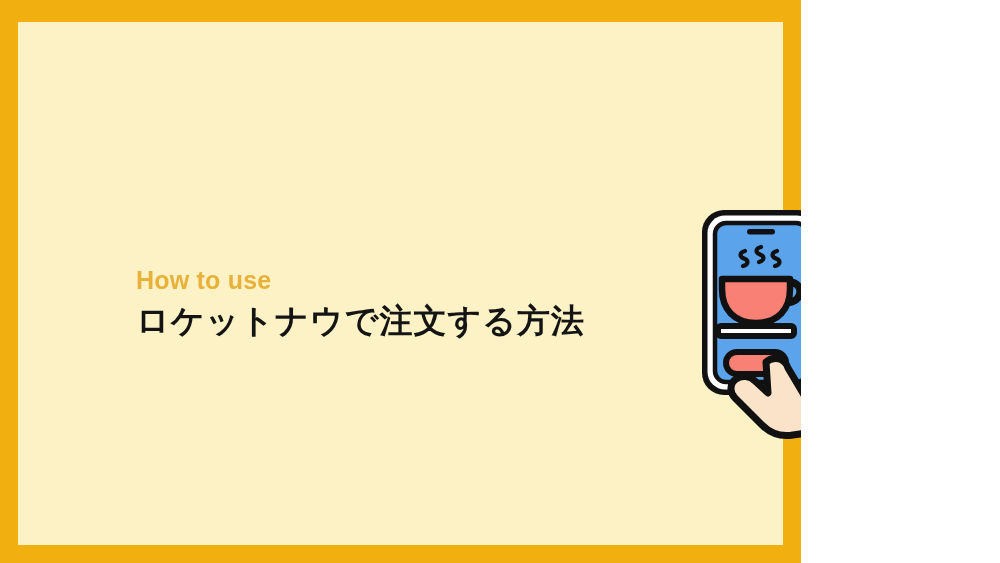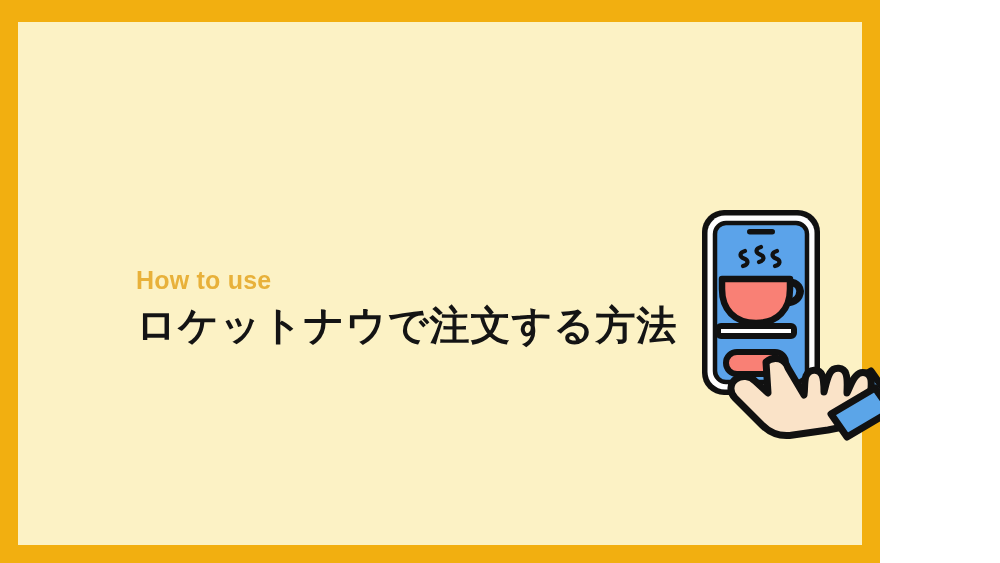--- a/index.html
+++ b/index.html
@@ -2,21 +2,21 @@
 <html><head>
 <meta charset="utf-8">
 <style>
   html, body {
     margin: 0;
     padding: 0;
     background: #ffffff;
   }
   #canvas {
     position: relative;
-    width: 880px;
+    width: 801px;
     height: 563px;
     overflow: hidden;
     font-family: "Liberation Sans", "DejaVu Sans", sans-serif;
   }
   
   #frame {
     position: absolute;
     inset: 0;
     background: #F2AF10;
   }
@@ -40,21 +40,21 @@
   #eyebrow {
     font-size: 25px;
     font-weight: 700;
     color: #E8B13A;
     letter-spacing: 0.2px;
     line-height: 1.15;
     margin: 0 0 8px 0;
     white-space: nowrap;
   }
   #headline {
-    font-size: 40px;
+    font-size: 33px;
     font-weight: 700;
     color: #141414;
     letter-spacing: 1.0px;
     line-height: 1.12;
     margin: 0;
     white-space: nowrap;
   }
 
   
   #illustration {

